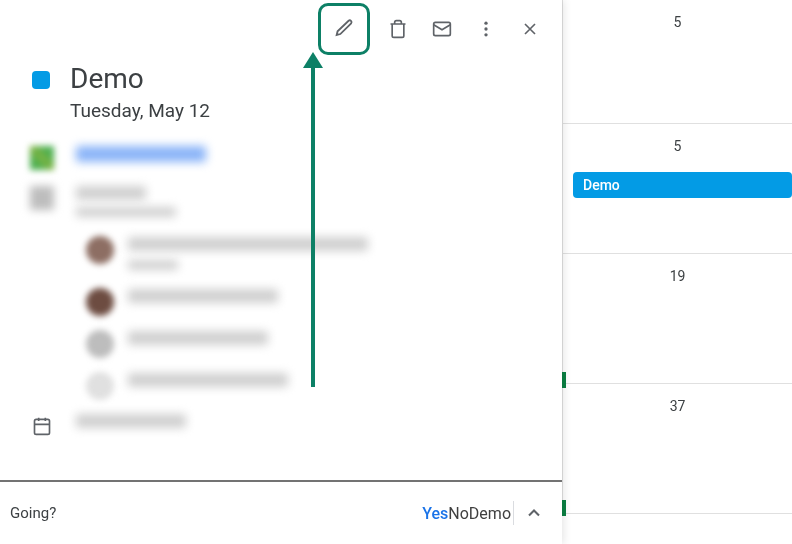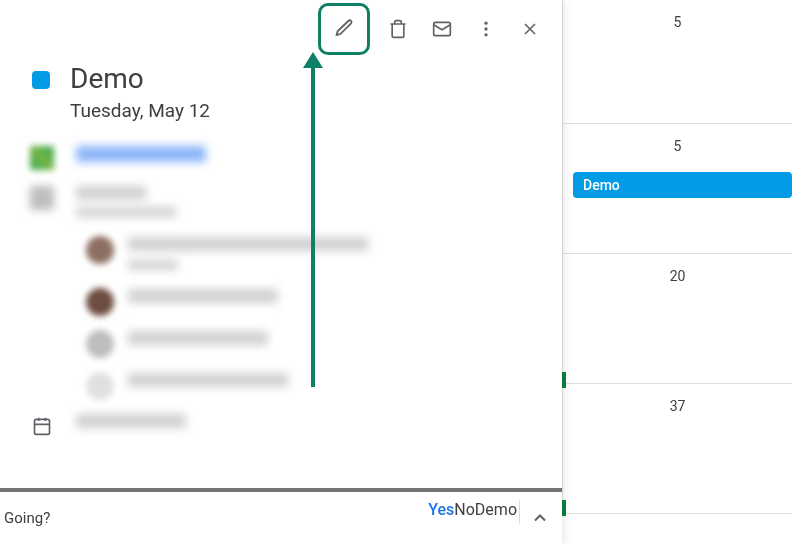--- a/index.html
+++ b/index.html
@@ -138,33 +138,34 @@
       margin-bottom: 14px;
     }
     .avatar {
       width: 28px;
       height: 28px;
       border-radius: 50%;
       flex-shrink: 0;
       filter: blur(3px);
     }
     .rsvp-bar {
-      border-top: 4px solid #737373;
-      padding: 14px 4px;
+      border-top: 2px solid #737373;
+      padding: 14px 10px;
       display: flex;
       align-items: center;
       justify-content: space-between;
-      height: 56px;
+      height: 64px;
     }
     .rsvp-label {
       font-size: 15px;
       color: #3c4043;
     }
     .rsvp-options {
       display: flex;
+      align-items: center;
       gap: 0;
     }
     .rsvp-opt {
       font-size: 16px;
       cursor: pointer;
       color: #404040;
     }
     .rsvp-opt.yes {
       color: #1a73e8;
       font-weight: 500;
@@ -260,21 +261,21 @@
 
 <div class="calendar-grid">
   <div class="cal-cell">
     <div class="cal-date">5</div>
   </div>
   <div class="cal-cell">
     <div class="cal-date">5</div>
     <div class="cal-event">Demo</div>
   </div>
   <div class="cal-cell">
-    <div class="cal-date">20</div>
+    <div class="cal-date">19</div>
   </div>
   <div class="cal-cell">
     <div class="cal-date">37</div>
   </div>
 </div>
 
 <div class="green-bar" style="top:372px"></div>
 <div class="green-bar" style="top:500px"></div>
 
 <div class="event-popup">

